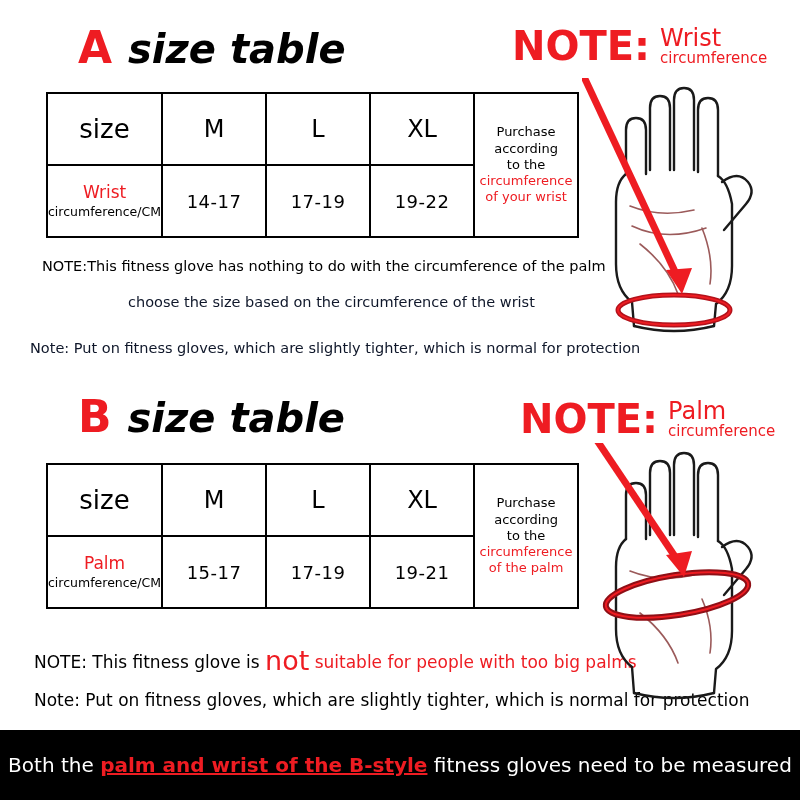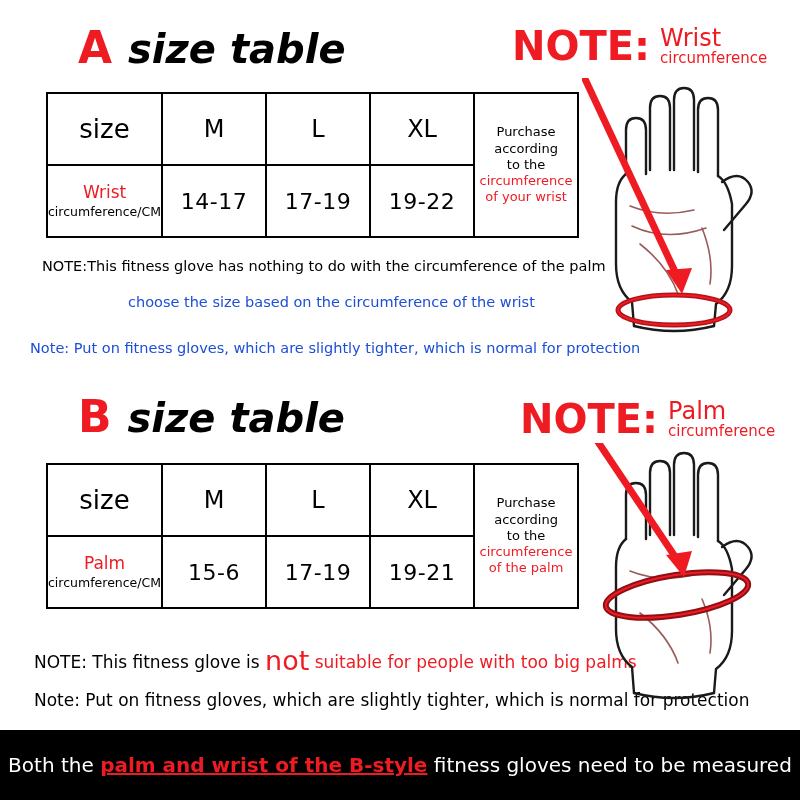--- a/index.html
+++ b/index.html
@@ -85,21 +85,21 @@
     line-height: 1.1;
   }
   .cell-measure-unit {
     font-size: 12.5px;
     color: #000;
     display: block;
     line-height: 1.2;
     margin-top: 2px;
   }
   .cell-range {
-    font-size: 22px;
+    font-size: 18px;
     color: #000;
     letter-spacing: 0.5px;
   }
   .cell-purchase {
     font-size: 13px;
     line-height: 1.25;
     color: #000;
     padding: 2px 3px;
   }
   .cell-purchase .hi {
@@ -107,21 +107,21 @@
   }
 
   
   .note-line {
     position: absolute;
     font-size: 14.5px;
     line-height: 1.2;
     white-space: nowrap;
   }
   .note-black { color: #000000; }
-  .note-red   { color: #1d4ed8; }
+  .note-red   { color: #0f172a; }
 
   .note-b-main {
     position: absolute;
     font-size: 17px;
     color: #000;
     white-space: nowrap;
   }
   .note-b-main .big-not {
     color: #ee1c22;
     font-size: 27px;
@@ -323,21 +323,21 @@
             <div class="hi">of the palm</div>
           </div>
         </td>
       </tr>
       <tr class="row-body">
         <td class="col-label">
           <span class="cell-measure-name">Palm</span>
           <span class="cell-measure-unit">circumference/CM</span>
         </td>
         <td class="col-size">
-          <span class="cell-range">15-6</span>
+          <span class="cell-range">15-17</span>
         </td>
         <td class="col-size">
           <span class="cell-range">17-19</span>
         </td>
         <td class="col-size">
           <span class="cell-range">19-21</span>
         </td>
       </tr>
     </tbody>
       </table>

